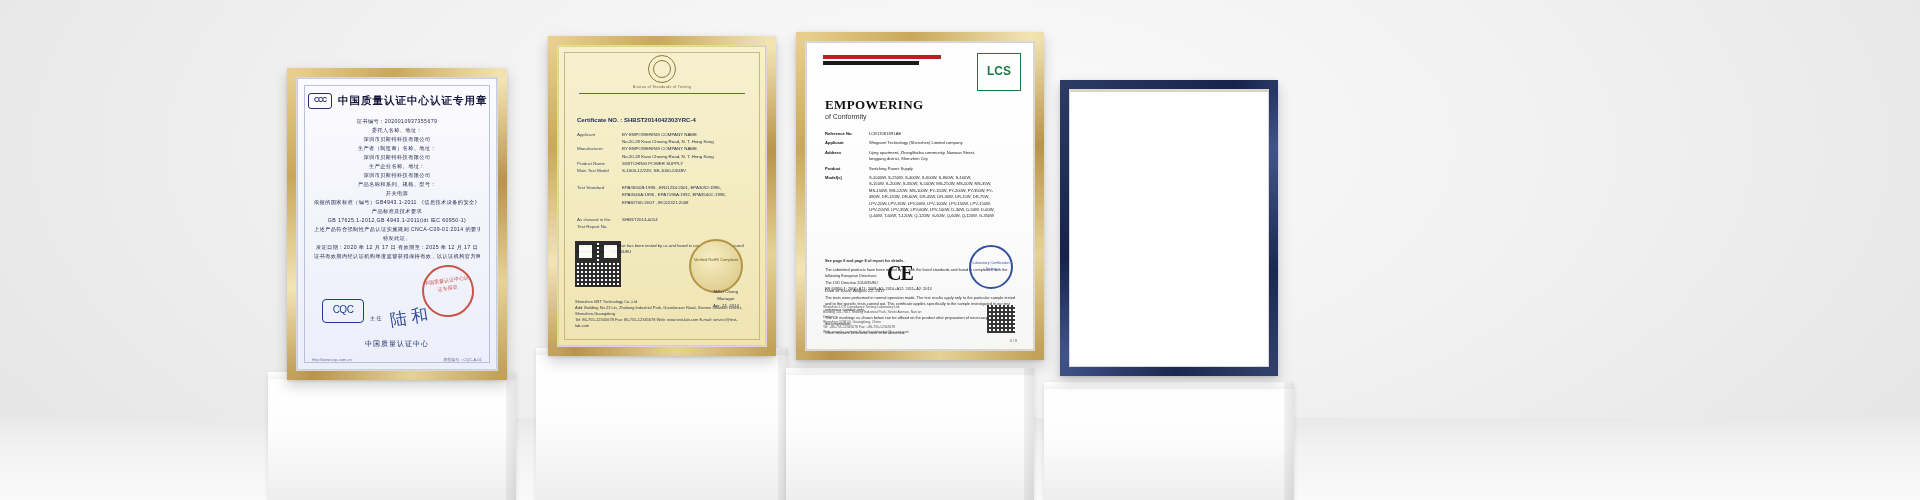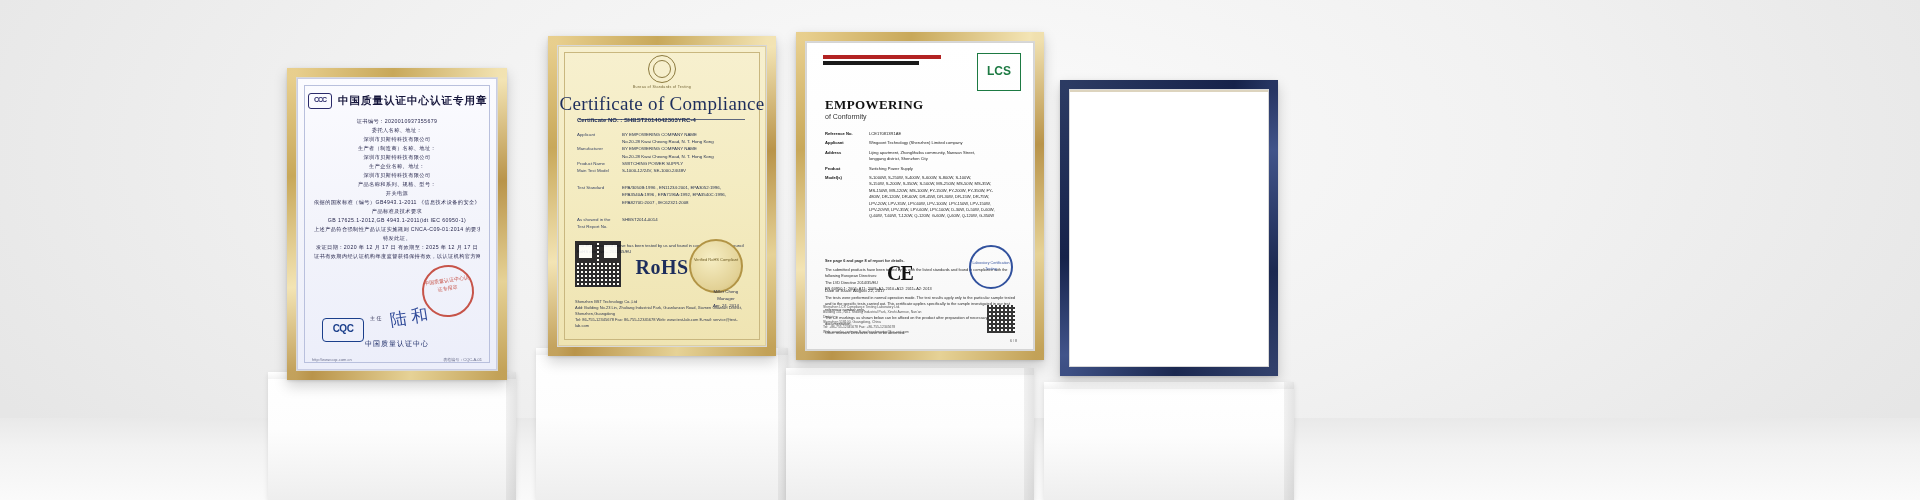--- a/index.html
+++ b/index.html
@@ -144,26 +144,26 @@
     font-size: 5px;
     text-align: center;
     line-height: 8px;
     opacity: .85;
     transform: rotate(-8deg);
     box-sizing: border-box;
     padding-top: 9px;
   }
   .cqc-mark {
     position: absolute;
-    left: 24px; bottom: 27px;
+    left: 24px; bottom: 46px;
     width: 40px; height: 22px;
     border: 1.6px solid #1b3f8b;
     border-radius: 4px;
     color: #1b3f8b;
-    font-weight: bold;
+    font-weight: normal;
     font-size: 10px;
     text-align: center;
     line-height: 20px;
     letter-spacing: -.5px;
   }
   .sign-blue {
     position: absolute;
     font-family: "Liberation Serif", serif;
     color: #1d3a8f;
     font-size: 17px;
@@ -514,21 +514,20 @@
   </div>
 
   <div class="frame gold" id="cert-rohs" style="left:548px; top:36px; width:228px; height:320px;">
     <div class="mat">
       <div class="paper">
         <div class="inner-border"></div>
 
         <div class="rohs-top">
           <div class="rohs-emblem"></div>
           <div class="rohs-emblem-cap">Bureau of Standards of Testing</div>
-          <div class="coc-title">Certificate of Compliance</div>
           <div class="coc-rule"></div>
         </div>
 
         <div class="coc-certno">
           <span>Certificate NO. :</span>
           <span>SHBST2014042303YRC-4</span>
         </div>
 
         <div class="coc-fields">
           <div class="row">
@@ -558,21 +557,20 @@
           <div class="row" style="margin-top:10px">
             <div class="k" style="white-space:pre-line">As showed in the
 Test Report No.</div>
             <div class="v">SHBST2014-0014</div>
           </div>
         </div>
 
         <div class="coc-statement">The EUT described above has been tested by us and found in compliance with the council RoHS directive – 2011/65/EU</div>
 
         <div class="qr"></div>
-        <div class="rohs-big">RoHS</div>
         <div class="gold-seal">Verified RoHS Compliant</div>
         <div class="coc-sign">
           <div>Miller Cheng</div>
           <div>Manager</div>
           <div>Apr. 24, 2014</div>
         </div>
         <div class="coc-company" style="white-space:pre-line">Shenzhen BST Technology Co.,Ltd
 Add: Building No.23 Lin, Zhuliang Industrial Park, Guanlanzan Road, Xiamen Guanlan District, Shenzhen,Guangdong
 Tel: 86-755-12345678   Fax: 86-755-12345678   Web: www.test-lab.com   E-mail: service@test-lab.com</div>
       </div>

